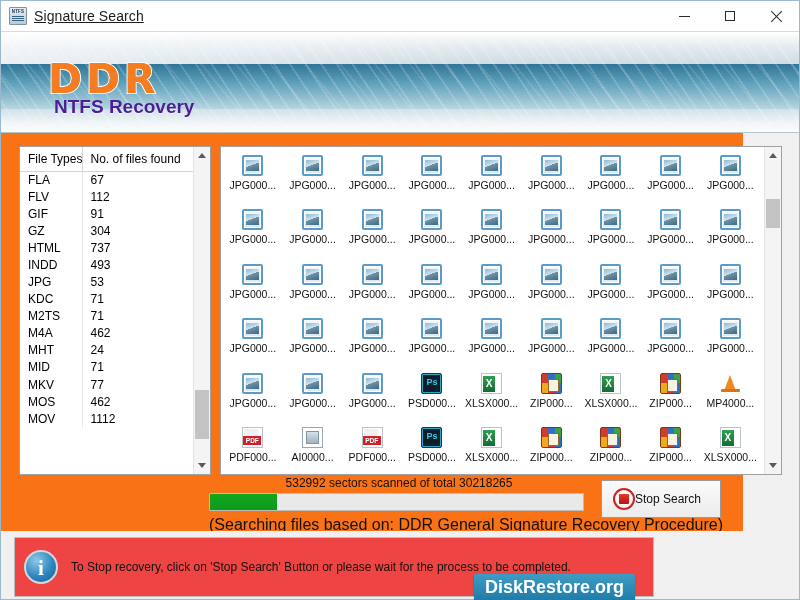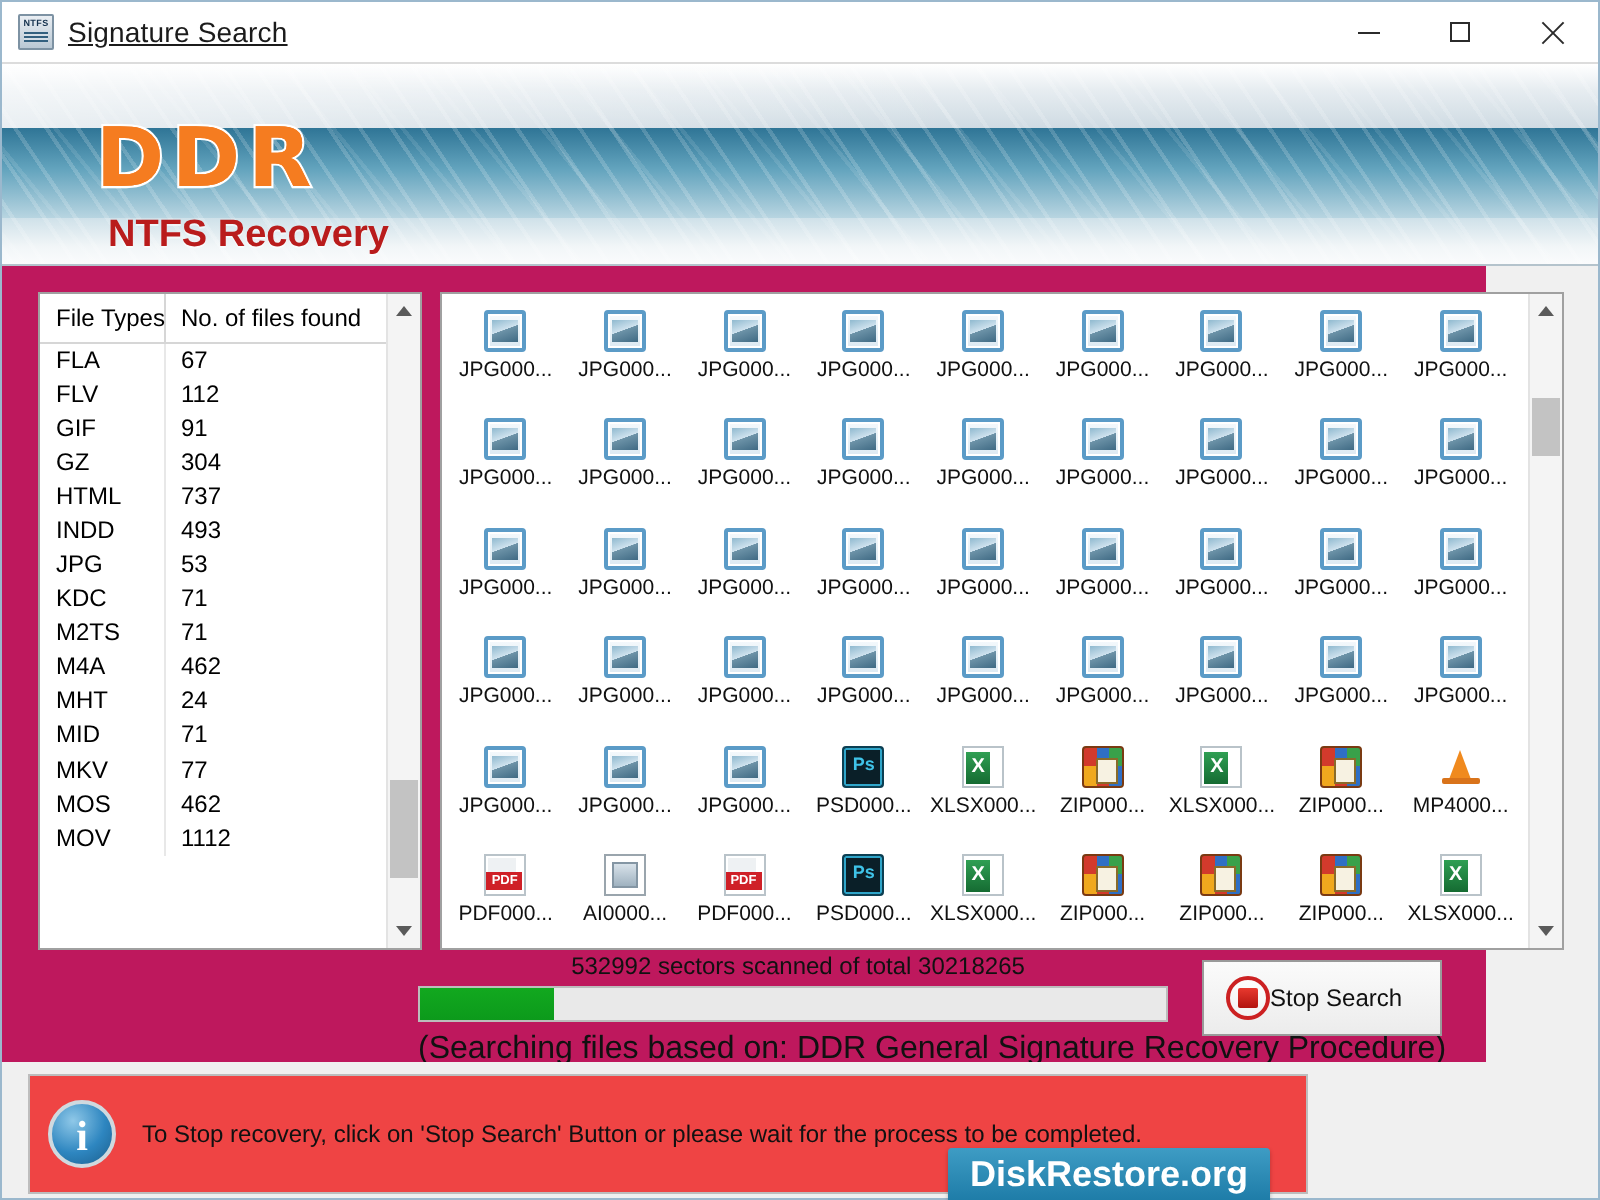--- a/index.html
+++ b/index.html
@@ -99,33 +99,33 @@
     paint-order: stroke fill;
     line-height: 1;
   }
   .ddr-logo-fill {
     position: absolute; left: 47px; top: 27px;
     font-size: 41px; font-weight: bold; letter-spacing: 4px;
     font-family: "DejaVu Sans", sans-serif;
     color: #f57c20; line-height: 1;
   }
   .subtitle {
-    position: absolute; left: 53px; top: 75px;
-    font-size: 19px; color: #b91c1c; font-weight: bold;
+    position: absolute; left: 53px; top: 64px;
+    font-size: 19px; color: #4c1d95; font-weight: bold;
     font-family: "Liberation Sans", sans-serif;
     text-shadow: 0 1px 0 rgba(255,255,255,.6);
   }
   .banner-rule {
     position: absolute; left: 0; bottom: 0; width: 100%; height: 1px; background: #b4c3cc;
   }
 
   
   .content {
     position: absolute; left: 0; top: 132px; width: 742px; height: 398px;
-    background: #be185d;
+    background: #f97316;
   }
 
   
   .list-wrap {
     position: absolute; left: 18px; top: 13px; width: 192px; height: 329px;
     background: #ffffff; border: 1px solid #a0a0a0;
     display: flex; overflow: hidden;
   }
   .list-inner { flex: 1 1 auto; overflow: hidden; }
   table.ftable { width: 100%; border-collapse: collapse; table-layout: fixed; }

